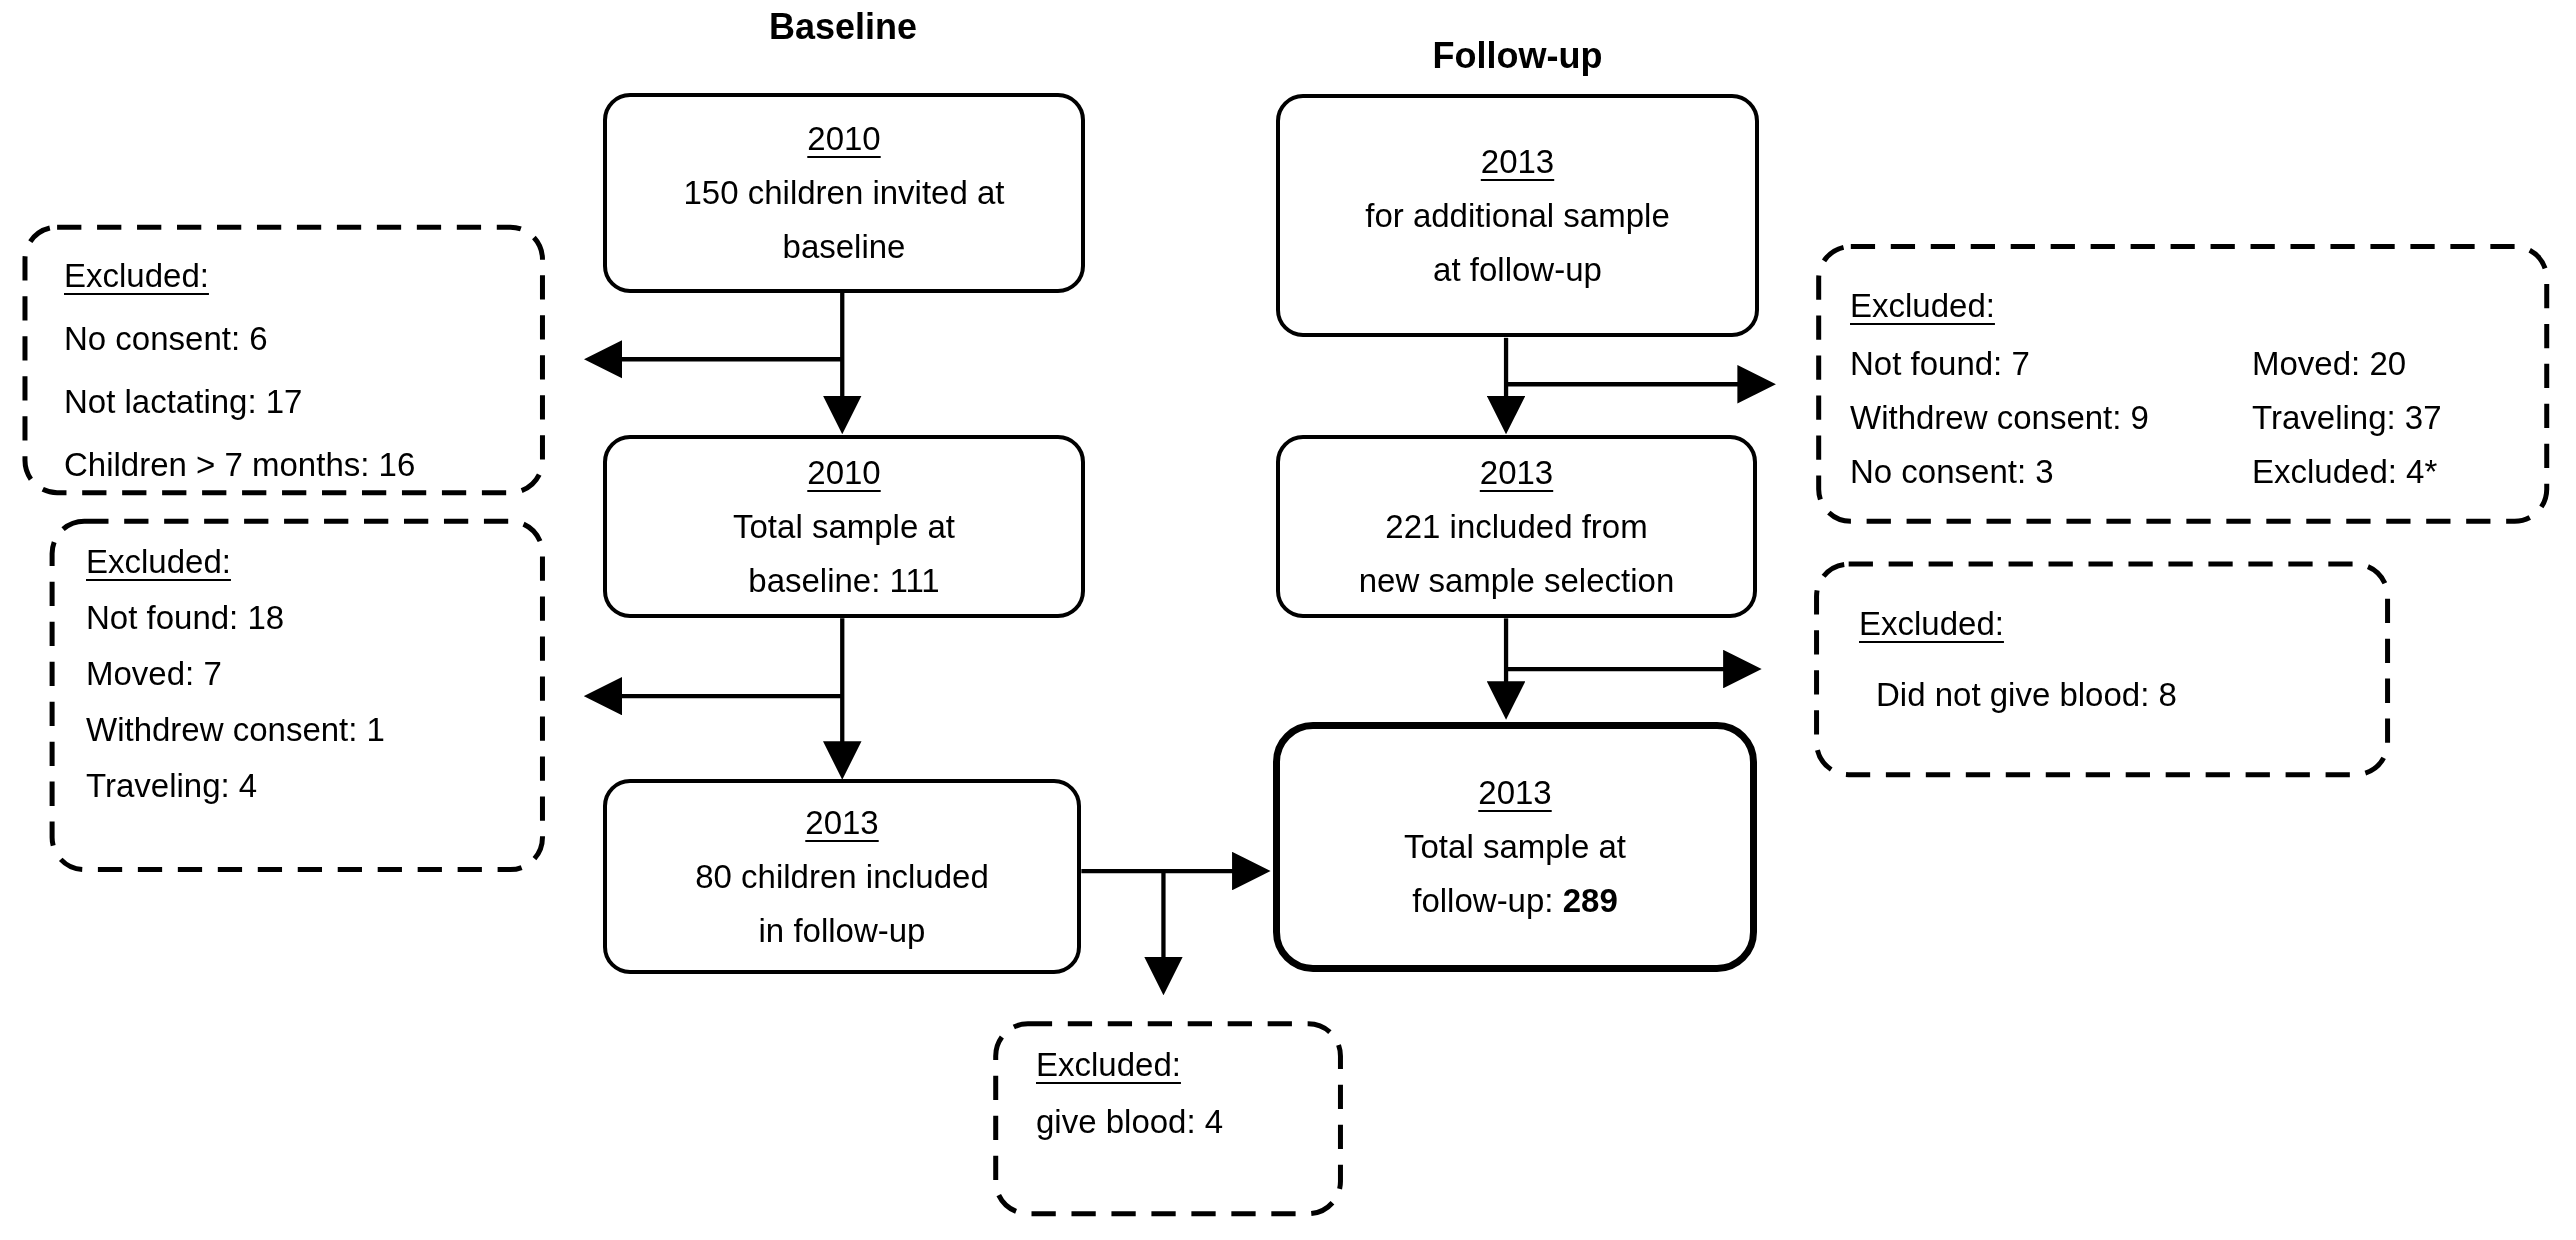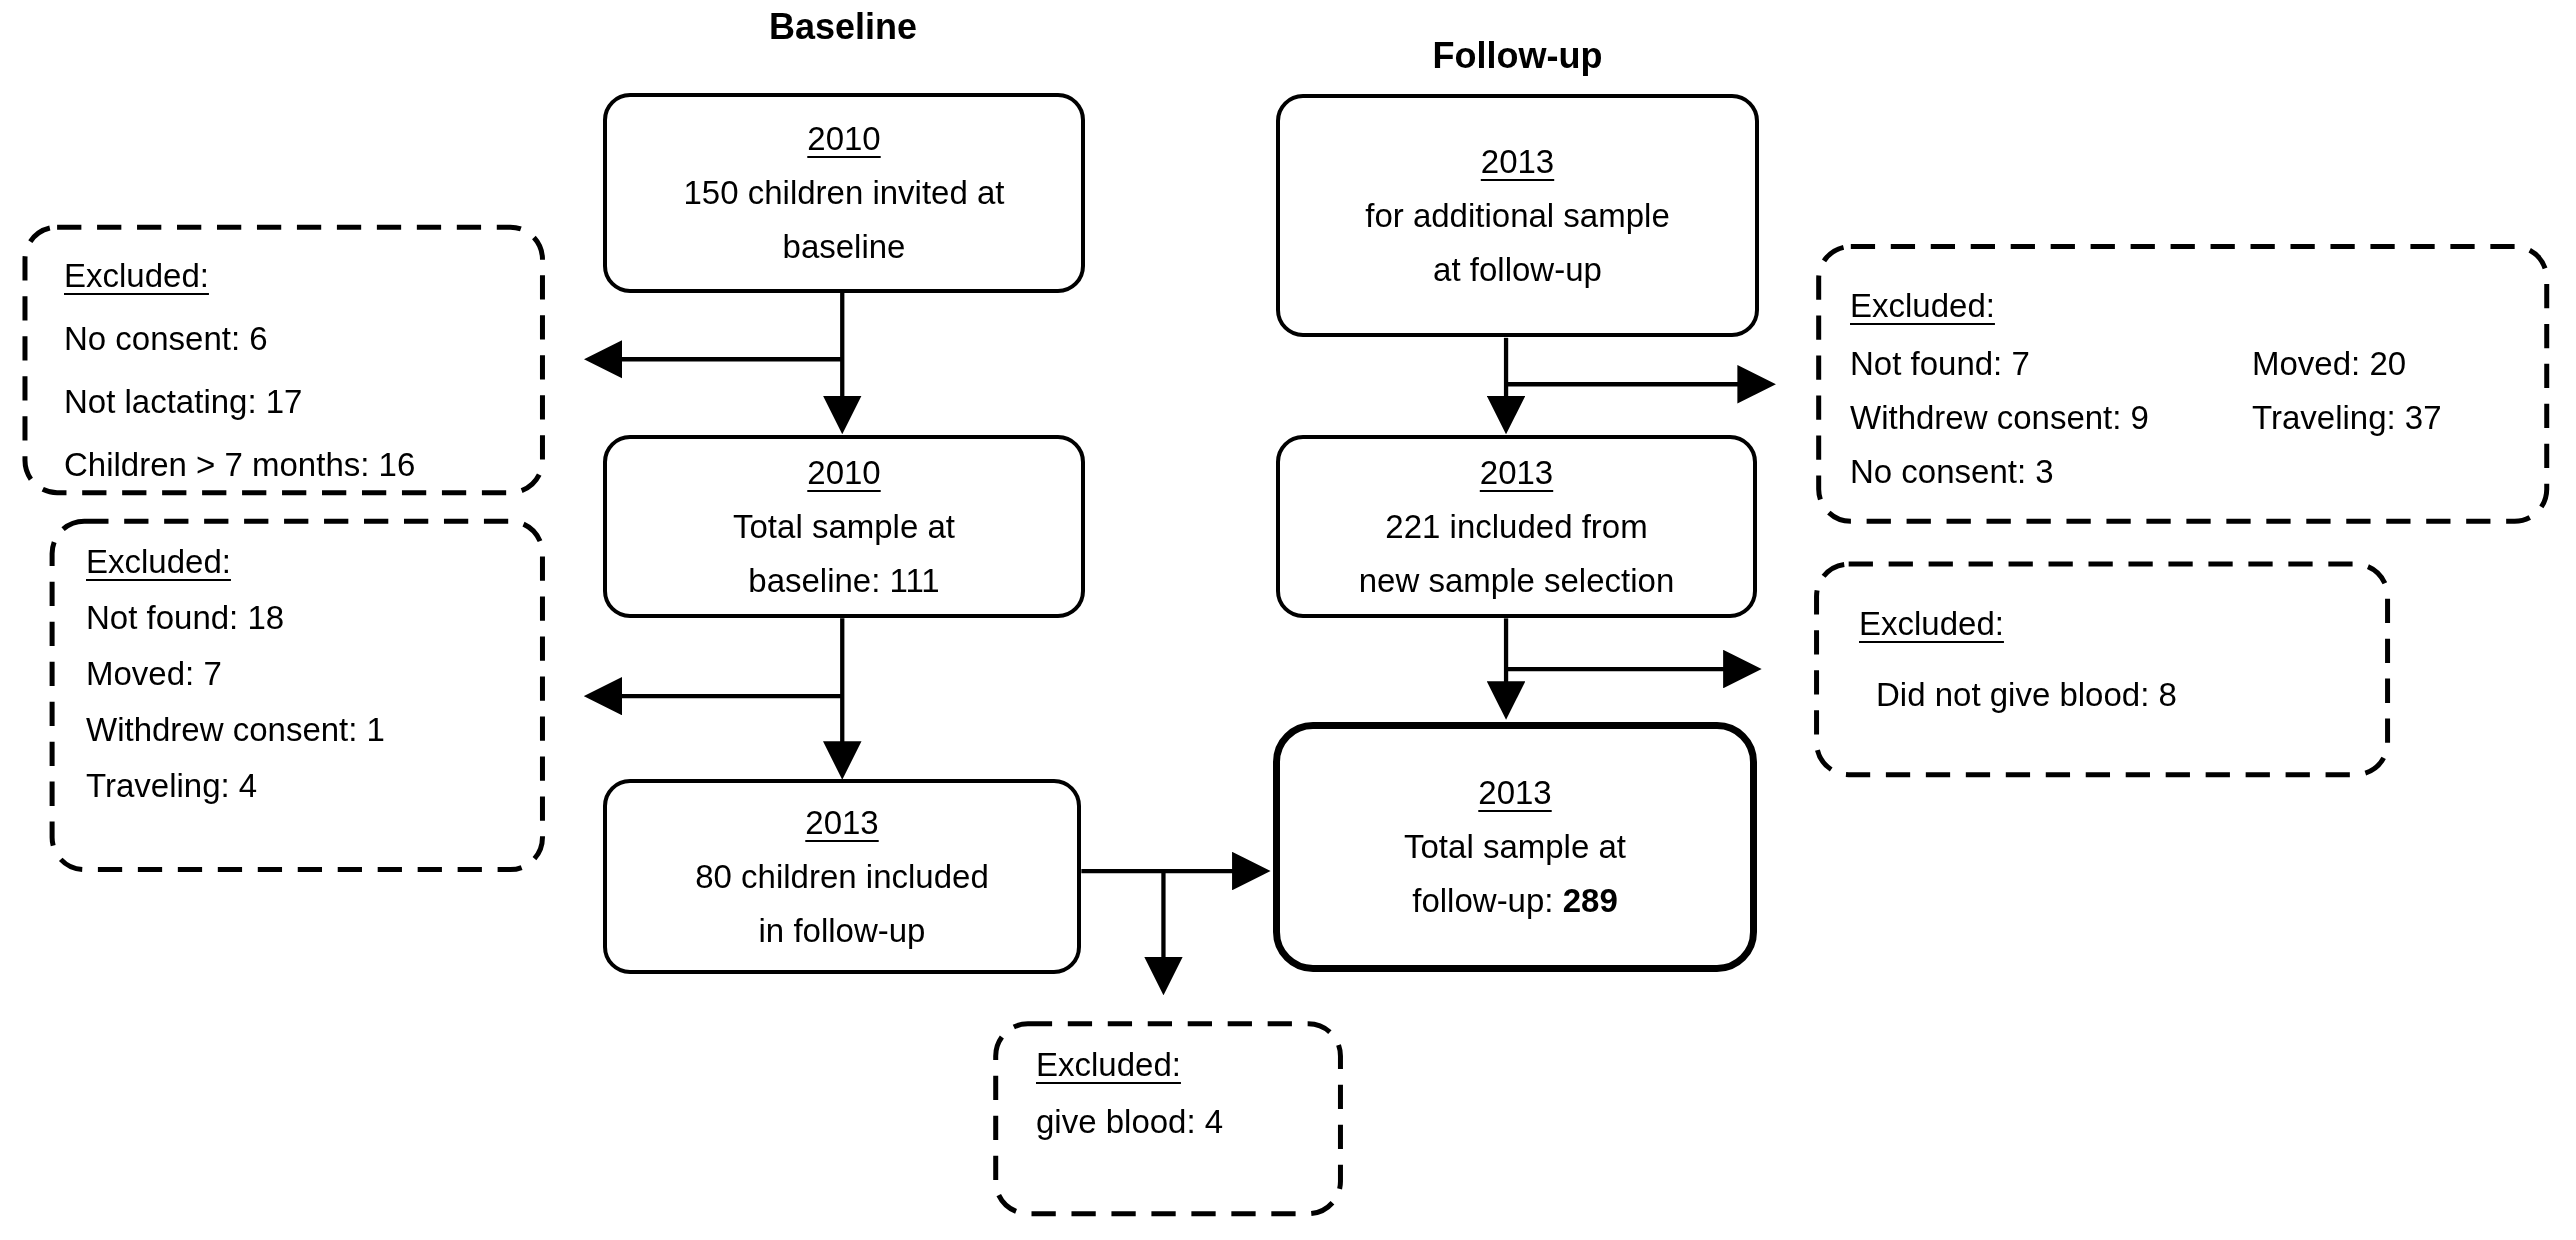--- a/index.html
+++ b/index.html
@@ -130,20 +130,21 @@
 
   <div class="ex-text ex-title" id="ex-right1-title">Excluded:</div>
   <div class="ex-text" id="ex-right1-col1">
     <div>Not found: 7</div>
     <div>Withdrew consent: 9</div>
     <div>No consent: 3</div>
   </div>
   <div class="ex-text" id="ex-right1-col2">
     <div>Moved: 20</div>
     <div>Traveling: 37</div>
+    <div>Excluded: 4*</div>
   </div>
 
   <div class="ex-text ex-title" id="ex-right2-title">Excluded:</div>
   <div class="ex-text" id="ex-right2-text">
     <div>Did not give blood: 8</div>
   </div>
 
 </div>
 
 

